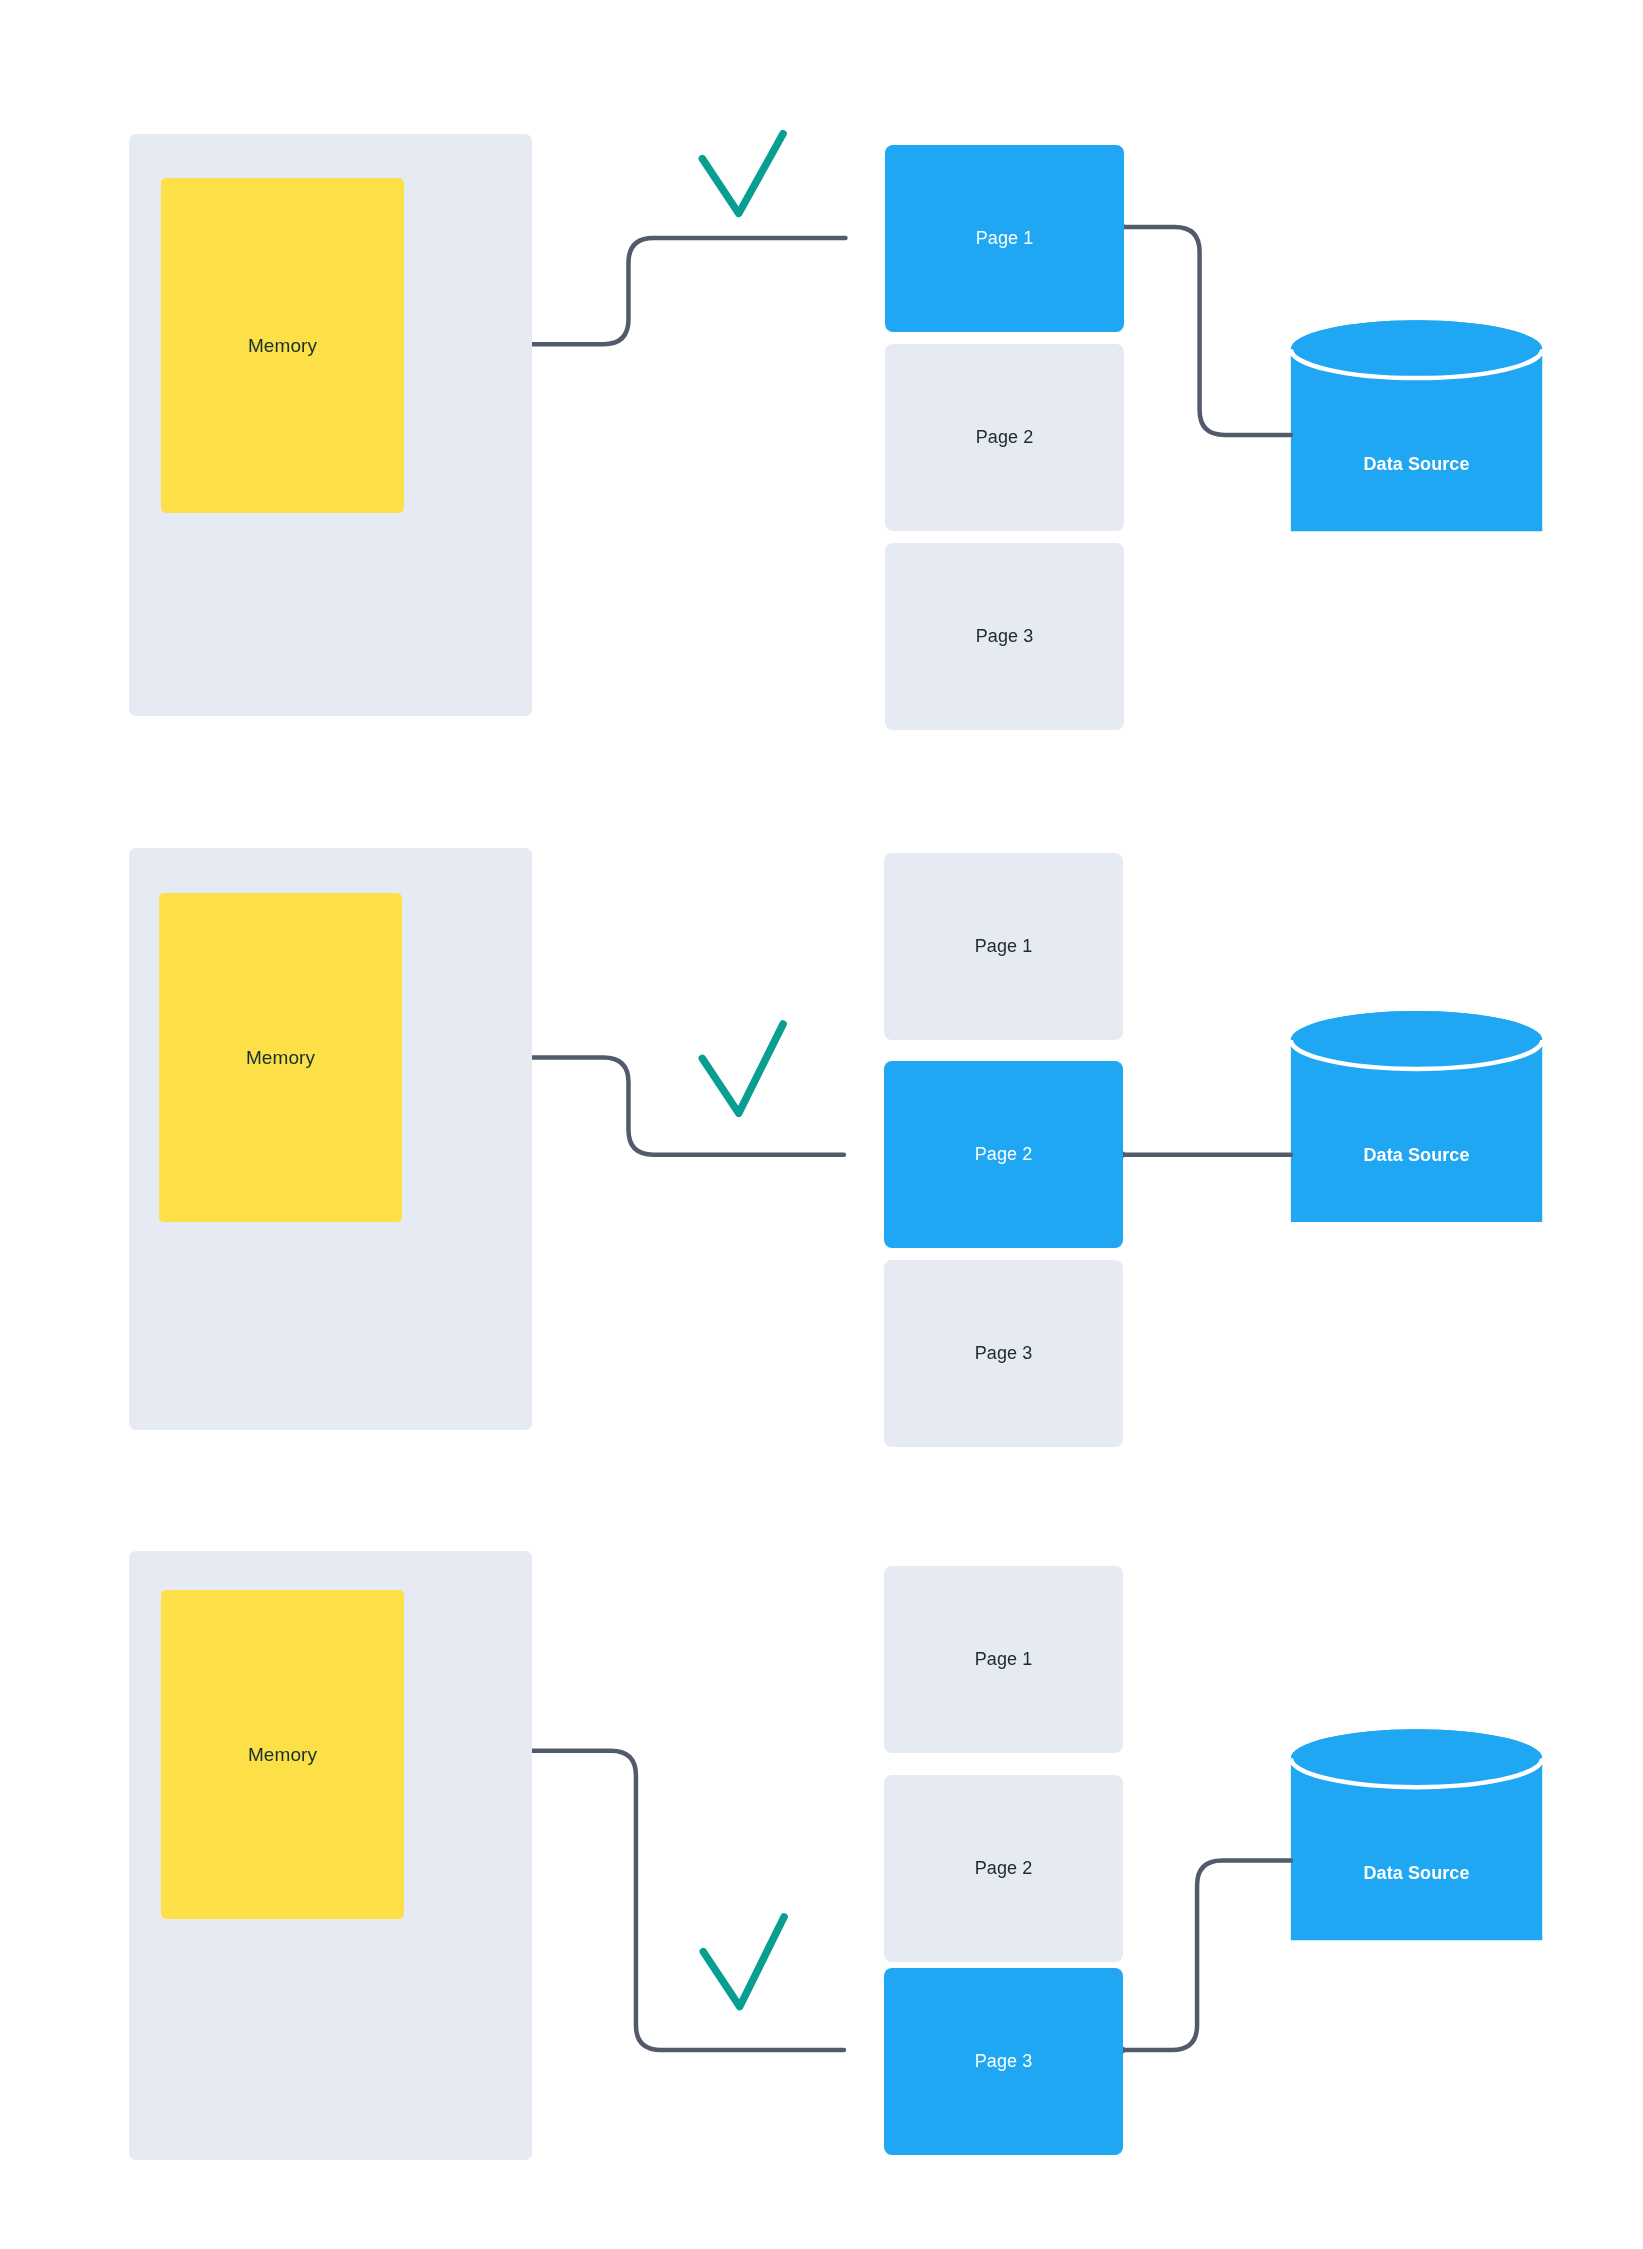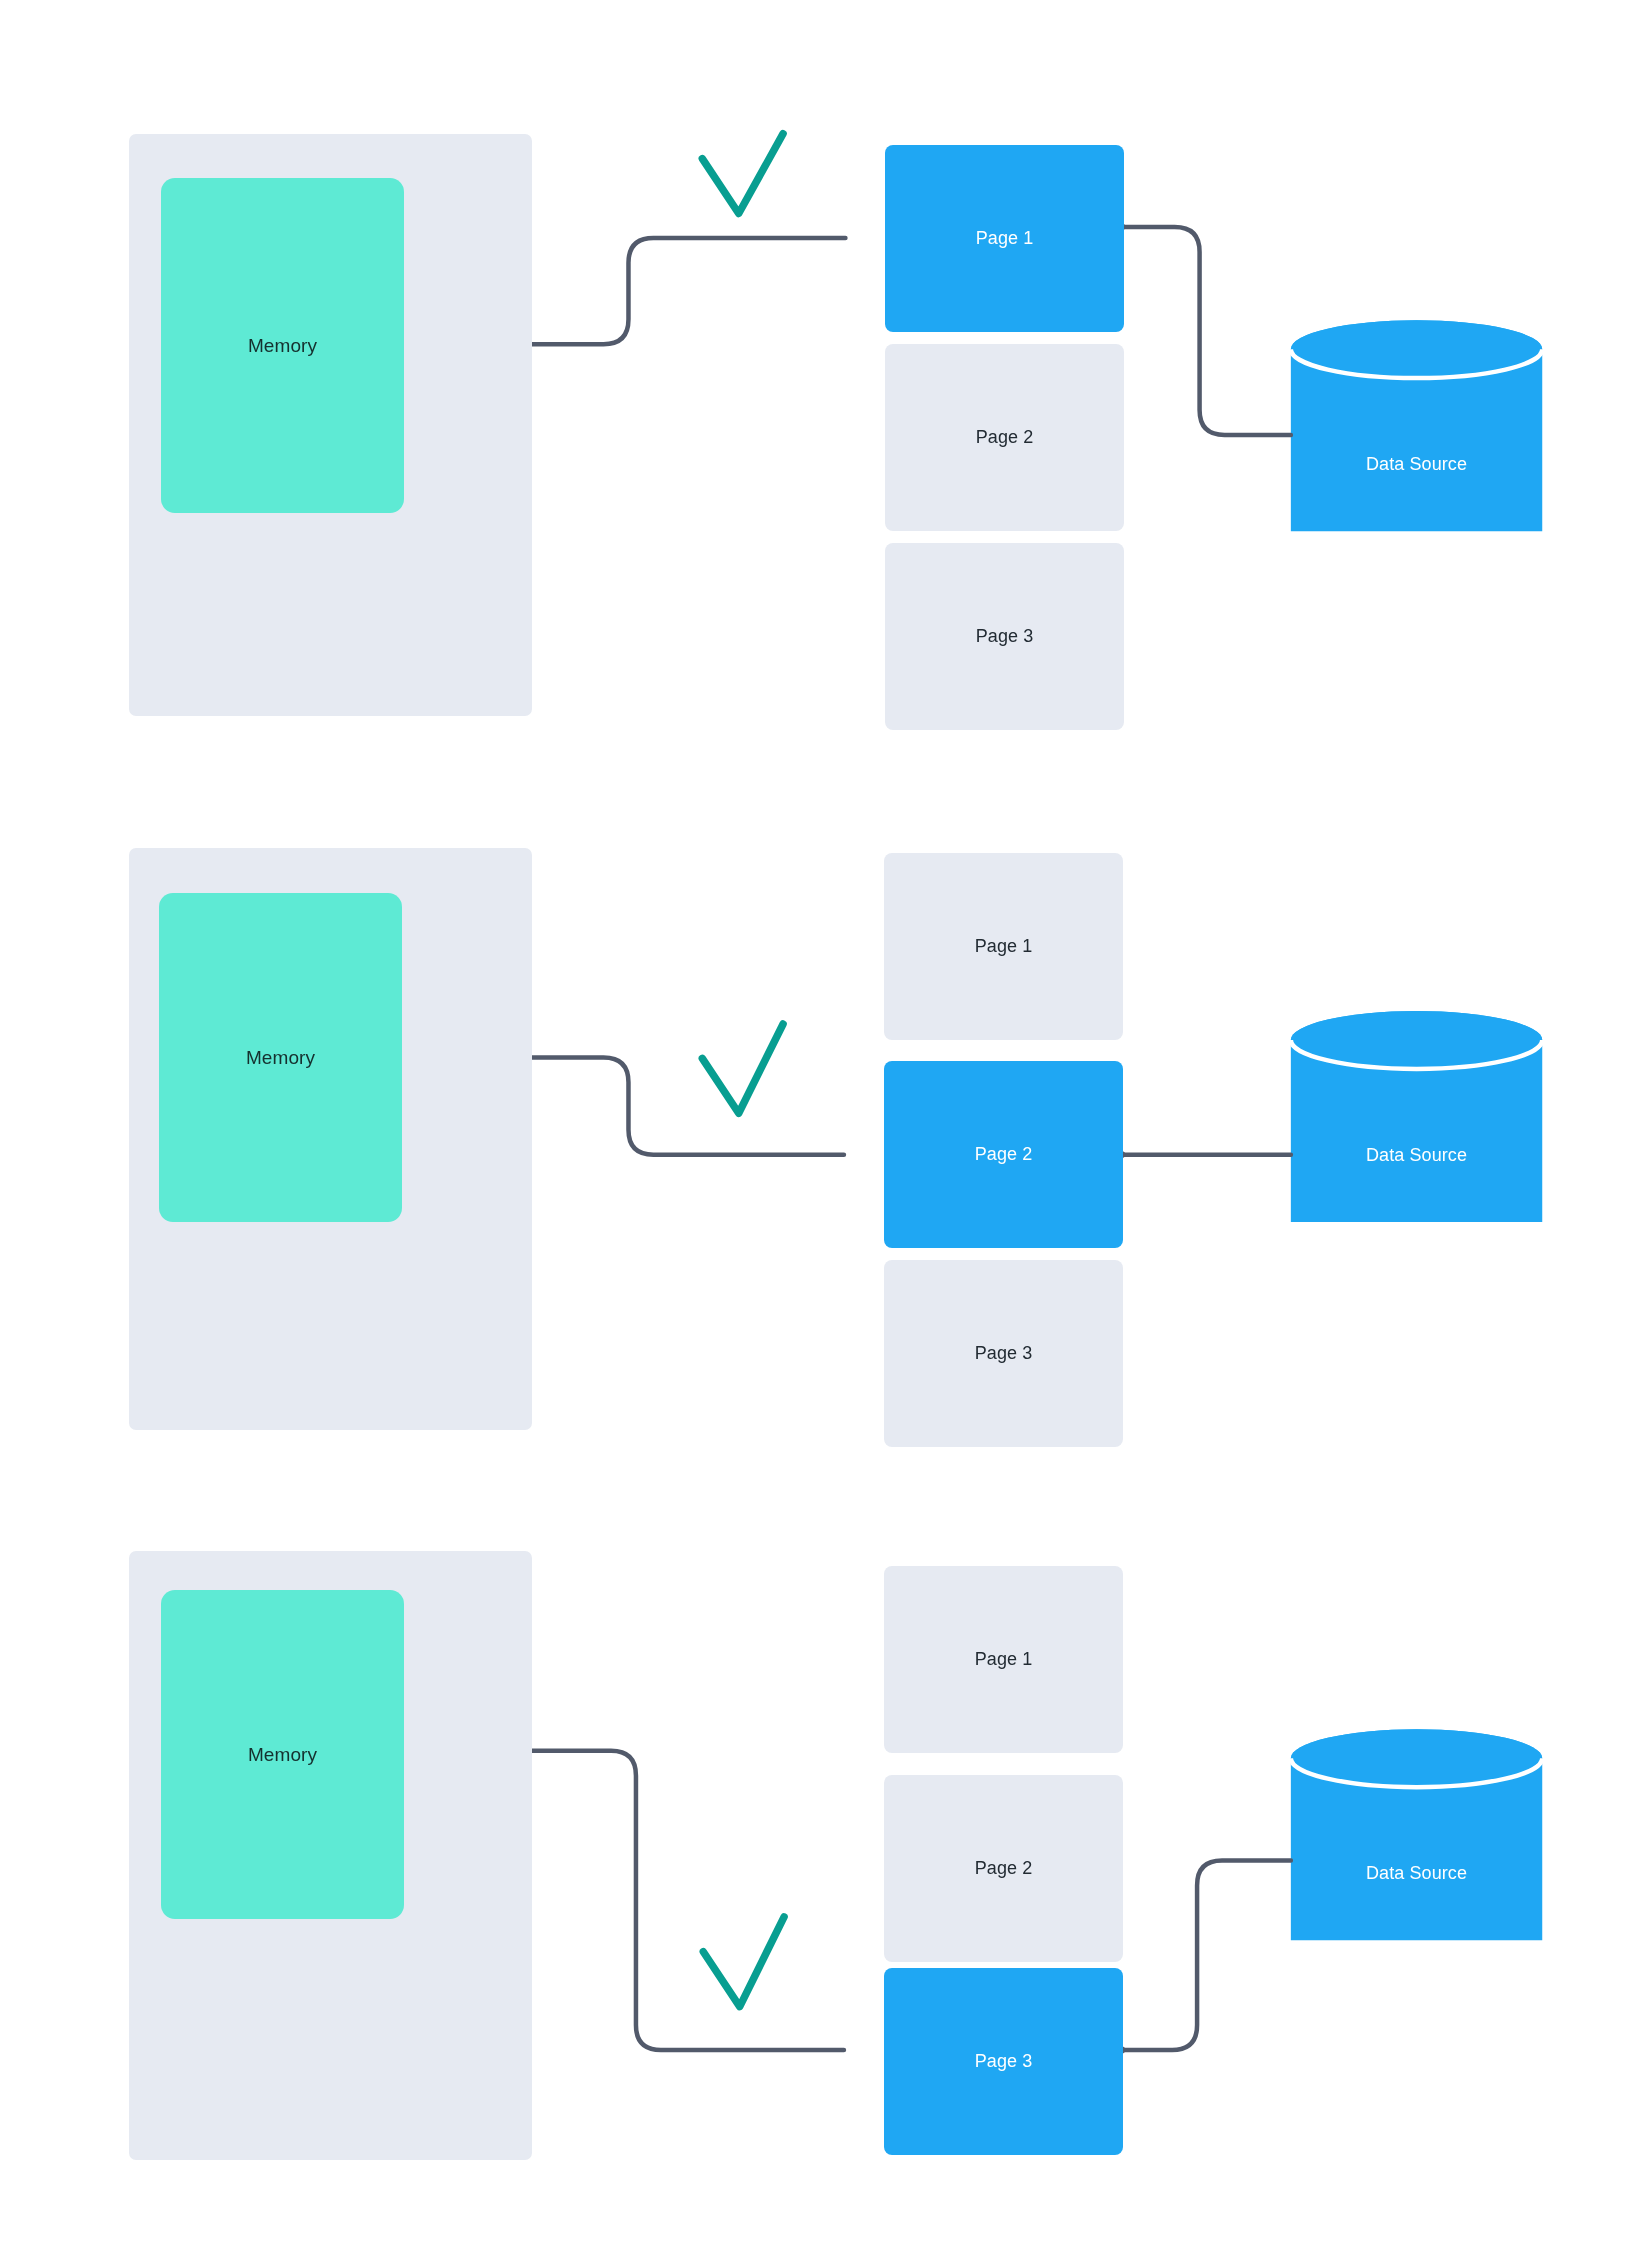--- a/index.html
+++ b/index.html
@@ -13,41 +13,41 @@
   .svg-layer{position:absolute;left:0;top:0;width:1644px;height:2250px;}
 
   
   .panel{
     position:absolute;
     background:#E6EAF2;
     border-radius:7px;
   }
   .memblock{
     position:absolute;
-    background:#5eead4;
-    border-radius:14px;
+    background:#fde047;
+    border-radius:5px;
     display:flex;align-items:center;justify-content:center;
   }
   .memblock .label{
     font-size:19px;
     color:#15302E;
     letter-spacing:0.1px;
   }
   .pagebox{
     position:absolute;
     border-radius:8px;
     display:flex;align-items:center;justify-content:center;
     font-size:18px;
     letter-spacing:0.1px;
     margin-left:40px;
   }
   .pagebox.idle{background:#E6EAF2;color:#222B33;}
   .pagebox.active{background:#1FA7F3;color:#ffffff;}
 
-  .cyl{position:absolute;}
+  .cyl{position:absolute;font-weight:bold;}
   .cyl .ds-label{
     position:absolute;
     left:0;right:0;
     text-align:center;
     color:#ffffff;
     font-size:18px;
     letter-spacing:0.1px;
     pointer-events:none;
   }
 </style>

